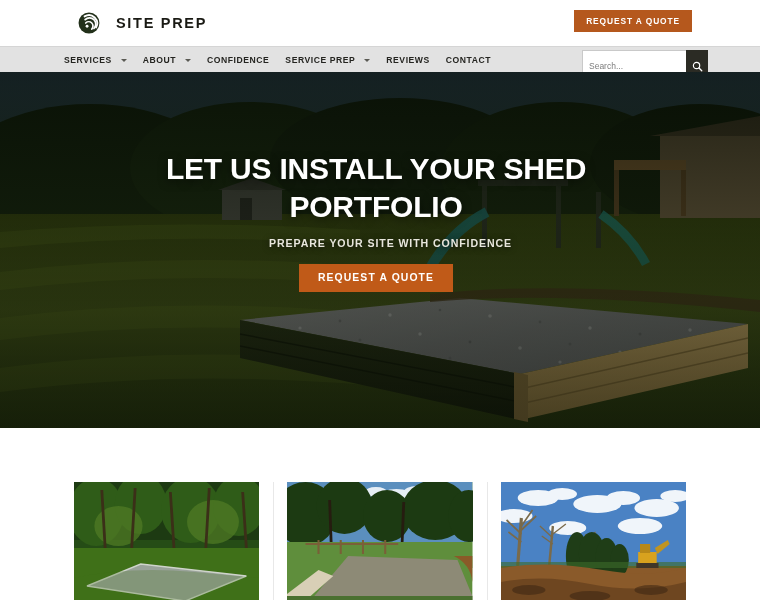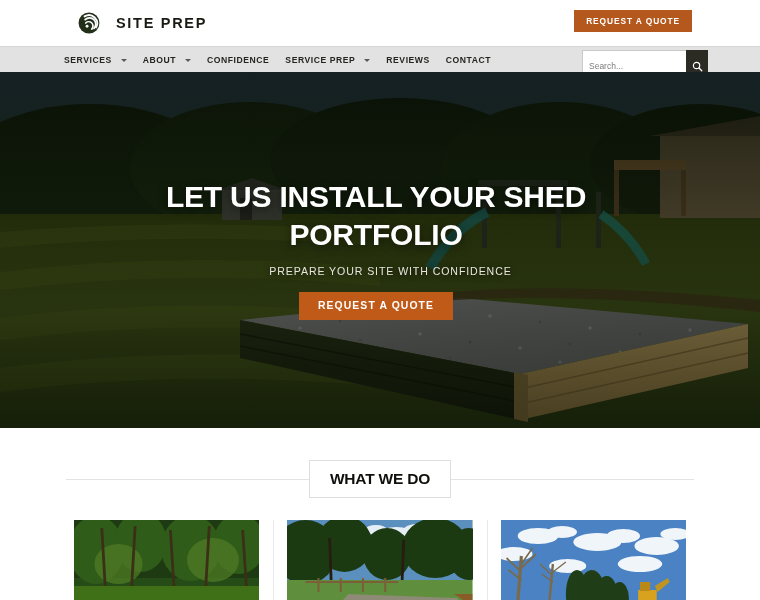--- a/index.html
+++ b/index.html
@@ -119,34 +119,33 @@
     height: 356px;
     overflow: hidden;
     background: #15200d;
   }
   .hero-canvas { position: absolute; inset: 0; width: 100%; height: 100%; }
   .hero-content {
     position: absolute;
     left: 0; right: 8px; top: 78px;
     text-align: center;
     z-index: 5;
-    margin-top: 28px;
   }
   .hero-title {
     color: #ffffff;
     font-size: 30px;
     font-weight: bold;
     line-height: 1.25;
     letter-spacing: -0.2px;
     text-shadow: 0 2px 10px rgba(0,0,0,0.55);
   }
   .hero-sub {
     color: #e8e6dd;
     font-size: 10.6px;
-    font-weight: normal;
+    font-weight: bold;
     letter-spacing: 0.9px;
     margin-top: 12px;
     text-shadow: 0 1px 6px rgba(0,0,0,0.6);
     padding-left: 29px;
   }
   .quote-hero {
     margin-top: 15px;
     background: #c05a18;
     color: #ffffff;
     border: none;
@@ -374,27 +373,20 @@
     <div class="hero-title">
       <div>LET US INSTALL YOUR SHED</div>
       <div>PORTFOLIO</div>
     </div>
     <div class="hero-sub">PREPARE YOUR SITE WITH CONFIDENCE</div>
     <button class="quote-hero">REQUEST A QUOTE</button>
   </div>
 </div>
 
 <div class="section">
-  <div class="section-head">
-    <div class="rule"></div>
-    <div class="section-title-box">
-      <div class="section-title">WHAT WE DO</div>
-    </div>
-    <div class="rule"></div>
-  </div>
 
   <div class="cards">
 
     <div class="card">
       <svg class="card-img" viewBox="0 0 200 120" preserveAspectRatio="none">
         <rect width="200" height="120" fill="#254c16"></rect>
         <rect width="200" height="58" fill="#1d3a12"></rect>
         <g fill="#2f5c18">
           <ellipse cx="24" cy="30" rx="30" ry="34"></ellipse>
             <ellipse cx="72" cy="22" rx="28" ry="30"></ellipse>

